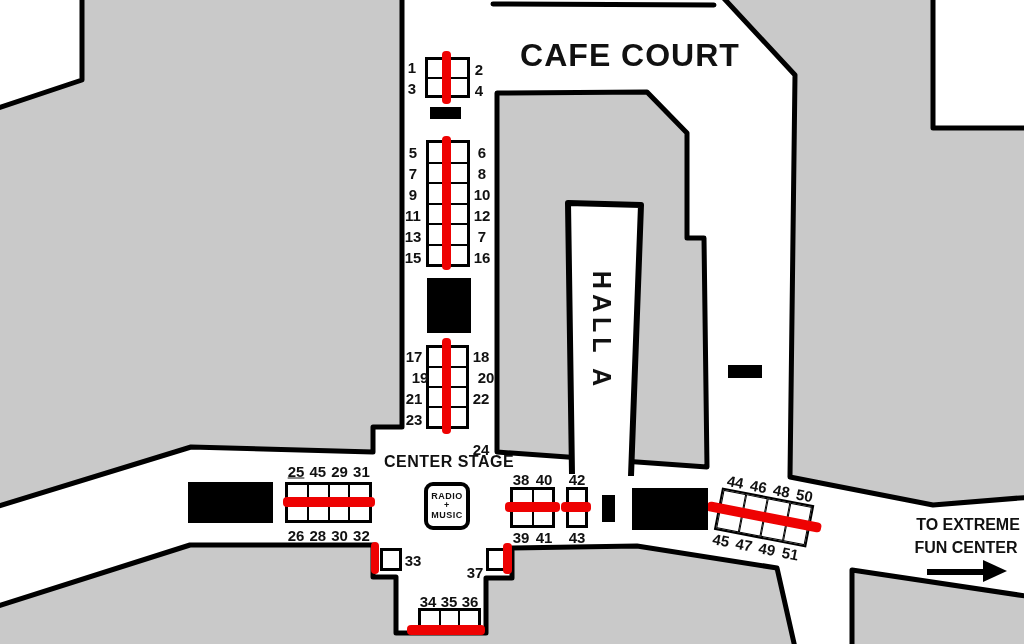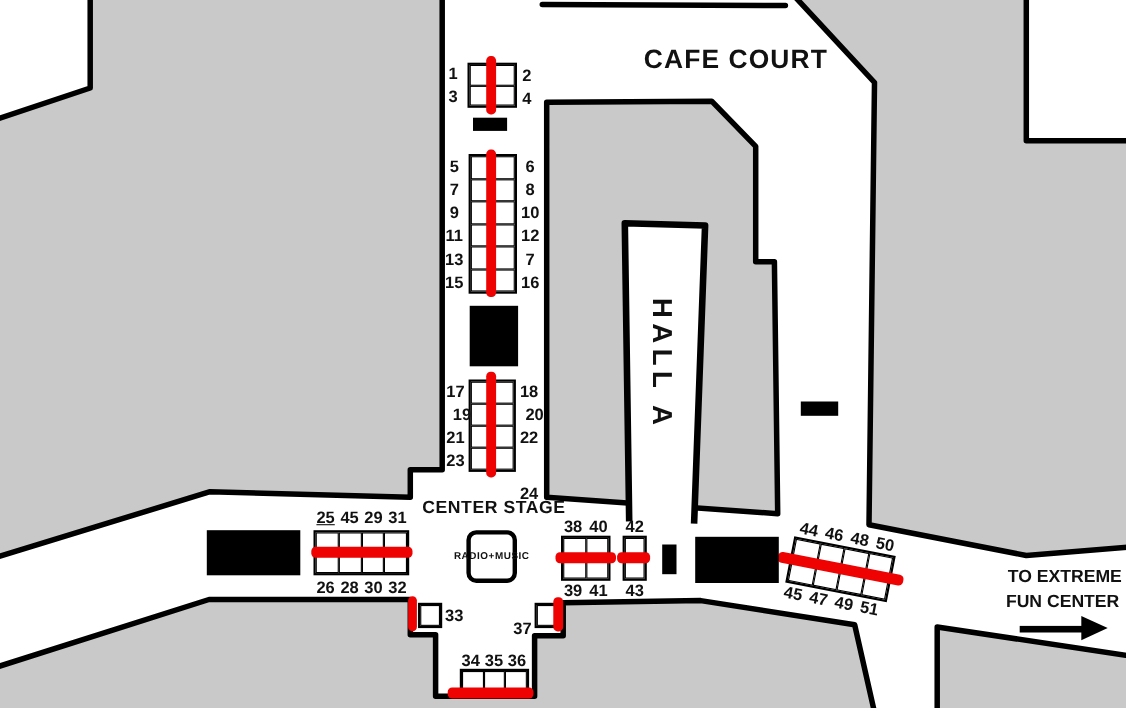--- a/index.html
+++ b/index.html
@@ -13,26 +13,26 @@
   #base-svg{position:absolute;left:0;top:0;z-index:0;}
   #base-svg path{fill:var(--gray);stroke:var(--black);stroke-width:5;stroke-linejoin:round;}
   #base-svg path.white-area{fill:#ffffff;stroke-width:6;}
   #base-svg path.line-only{fill:none;stroke-width:5;stroke-linecap:round;}
   .abs{position:absolute;}
   .block{background:var(--black);z-index:2;}
   .grid{display:grid;background:#fff;border:2px solid var(--black);box-sizing:border-box;z-index:2;}
   .cell{border:1px solid var(--black);}
   .red{background:var(--red);border-radius:4px;z-index:3;}
   .lbl{font-weight:bold;font-size:15px;color:#111;transform:translate(-50%,-50%);z-index:4;white-space:nowrap;}
-  .bigtitle{font-weight:bold;font-size:24px;letter-spacing:1px;color:#111;transform:translate(-50%,-50%);z-index:4;white-space:nowrap;margin-left:39px;}
+  .bigtitle{font-weight:bold;font-size:32px;letter-spacing:1px;color:#111;transform:translate(-50%,-50%);z-index:4;white-space:nowrap;}
   #cafe-court{left:630px;top:55px;}
   #hall-a{left:601px;top:331px;font-weight:bold;font-size:25px;letter-spacing:5px;color:#111;transform:translate(-50%,-50%) rotate(90deg);z-index:4;white-space:nowrap;}
   #center-stage{left:449px;top:462px;font-weight:bold;font-size:16px;letter-spacing:0.5px;color:#111;transform:translate(-50%,-50%);z-index:4;white-space:nowrap;}
   #radio-box{left:424px;top:482px;width:46px;height:48px;background:#fff;border:4px solid var(--black);border-radius:9px;box-sizing:border-box;z-index:3;
-    display:flex;flex-direction:row;align-items:center;justify-content:center;line-height:1.05;}
+    display:flex;flex-direction:column;align-items:center;justify-content:center;line-height:1.05;}
   #radio-box span{font-weight:bold;font-size:9px;letter-spacing:0.5px;color:#111;}
   .extreme{font-weight:bold;font-size:16px;color:#111;transform:translate(-50%,-50%);z-index:4;white-space:nowrap;}
   #extreme1{left:968px;top:525px;}
   #extreme2{left:966px;top:548px;}
   #arrow-shaft{left:927px;top:569px;width:60px;height:6px;background:var(--black);z-index:4;}
   #arrow-head{left:983px;top:560px;width:0;height:0;border-left:24px solid var(--black);border-top:11px solid transparent;border-bottom:11px solid transparent;z-index:4;}
   #rot-4451{left:710px;top:482px;width:108px;height:72px;transform:rotate(11deg);transform-origin:50% 50%;z-index:2;}
 </style>
 </head>
 <body>

